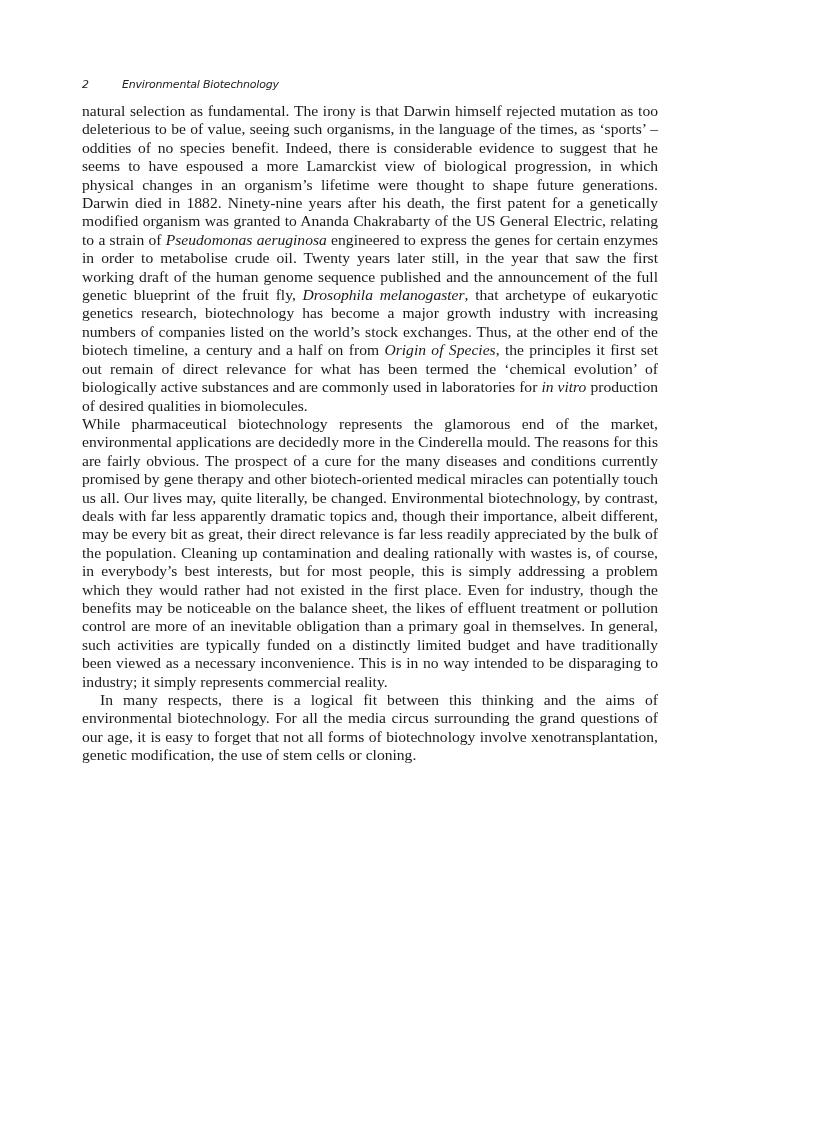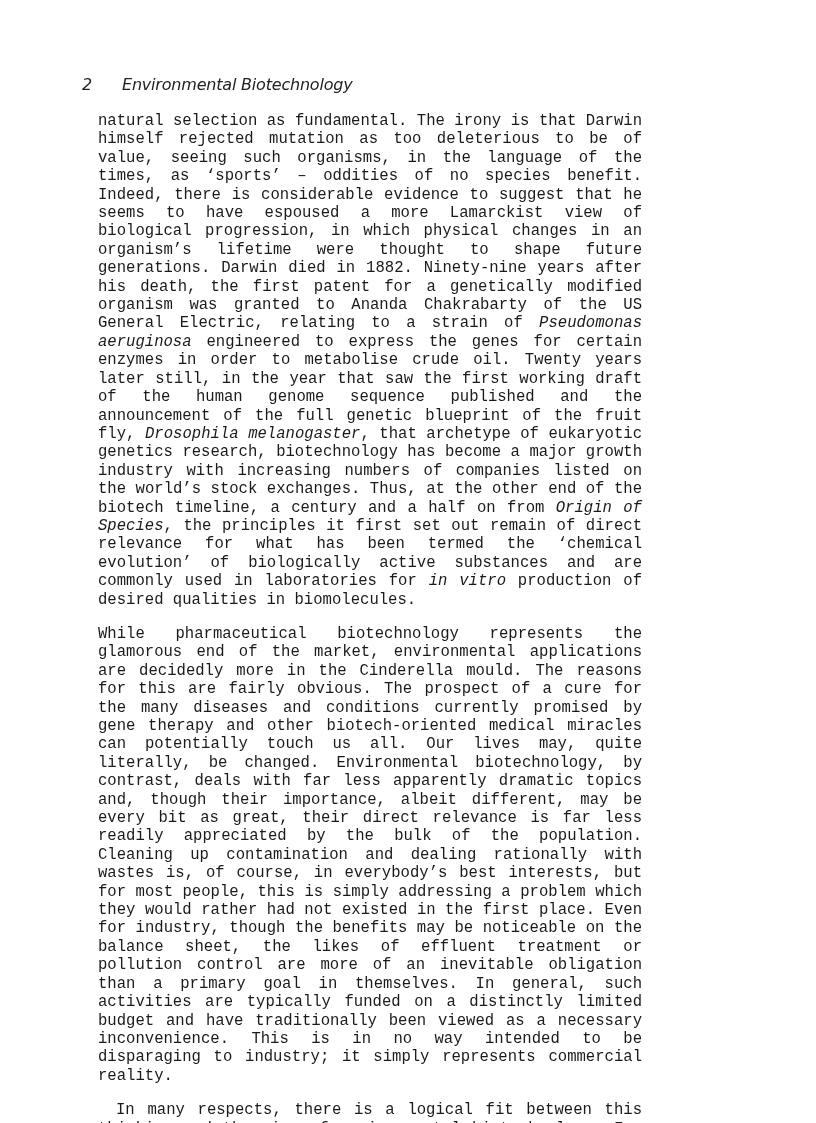--- a/index.html
+++ b/index.html
@@ -1,25 +1,25 @@
 <!DOCTYPE html>
 <html><head>
 <meta charset="utf-8">
 <style>
   html, body { margin: 0; padding: 0; background: #ffffff; }
   body { width: 816px; height: 1123px; position: relative; overflow: hidden; }
   .page { position: absolute; left: 82px; top: 74px; width: 576px; color: #1a1a1a; }
   .running-head {
-    font-family: "DejaVu Sans", sans-serif; font-style: italic; font-size: 16px;
+    font-family: "DejaVu Sans", sans-serif; font-style: italic; font-size: 11px;
     color: #222; height: 22px; line-height: 22px; margin-bottom: 6px; letter-spacing: -0.2px;
   }
   .running-head .folio { display: inline-block; width: 40px; }
   .body-text {
-    font-family: Liberation Mono, monospace; font-size: 15.6px; line-height: 18.4px;
-    text-align: justify; margin: 16px; hyphens: manual;
+    font-family: Liberation Serif, serif; font-size: 15.6px; line-height: 18.4px;
+    text-align: justify; margin: 0; hyphens: manual;
   }
   .body-text i { font-style: italic; }
   .section-heading {
     font-family: "Liberation Serif", serif; font-weight: bold; font-size: 17.5px;
     margin: 26px 0 13px 0; line-height: 22px;
   }
   .indent { text-indent: 18px; }
 </style>
 </head>
 <body>

